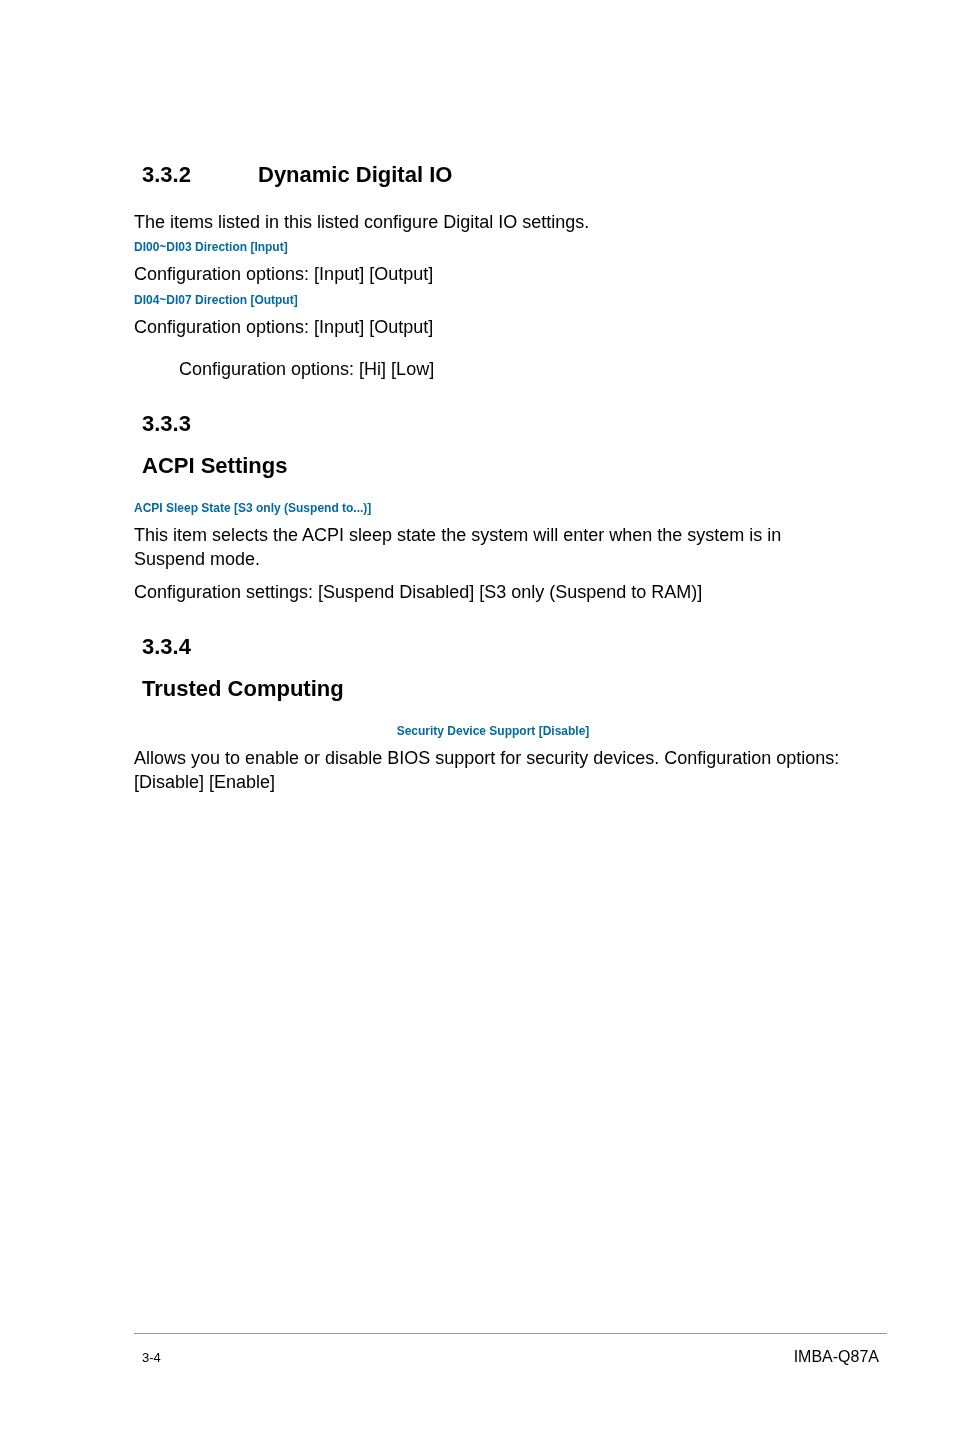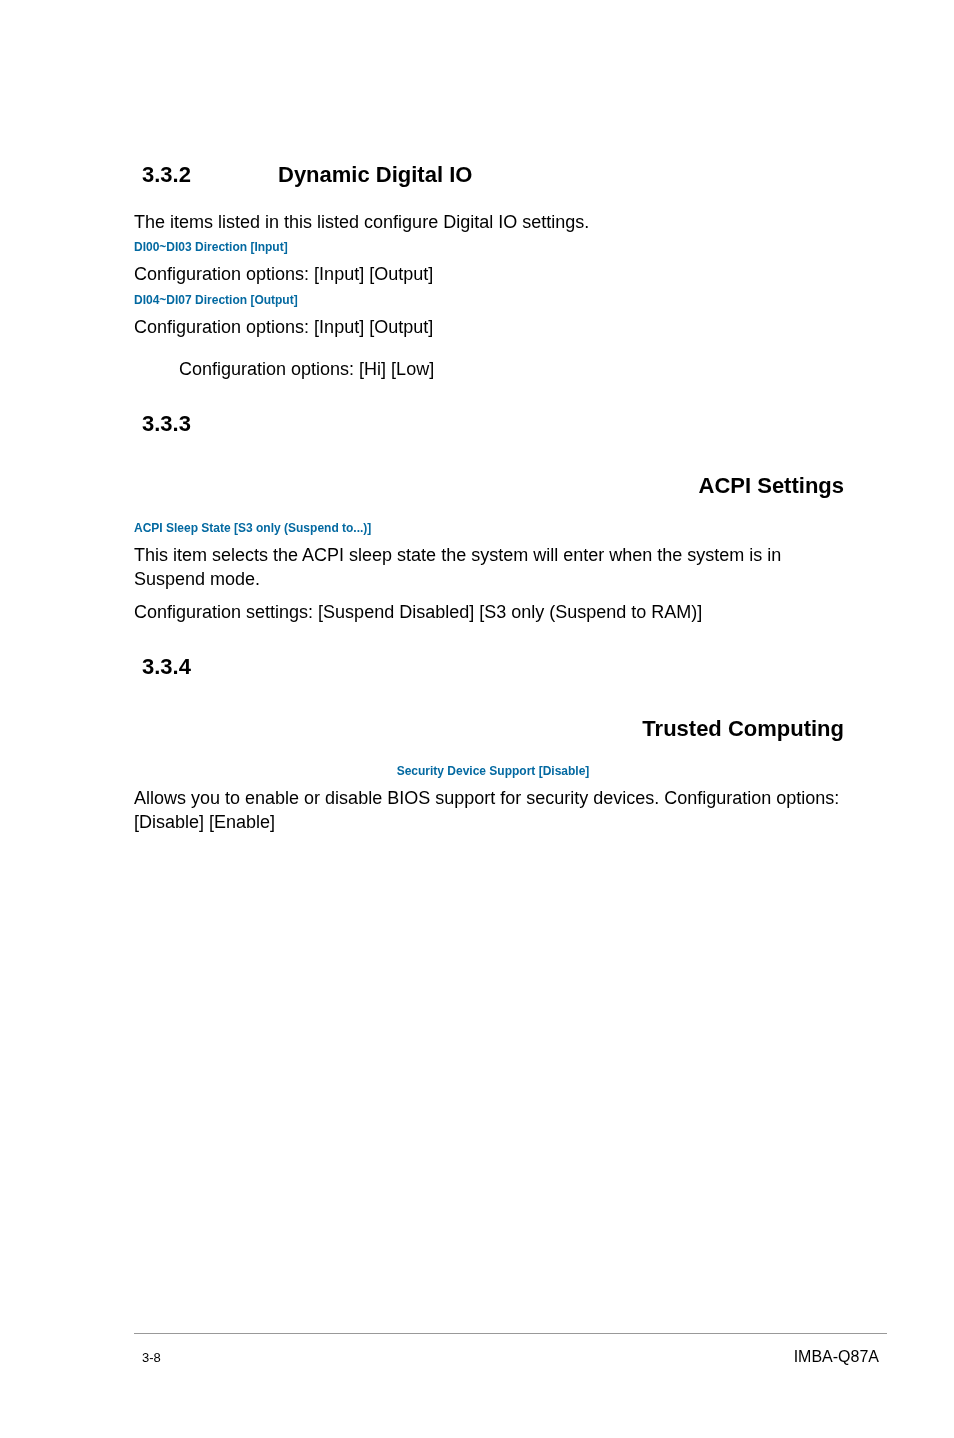--- a/index.html
+++ b/index.html
@@ -1,19 +1,18 @@
 <!DOCTYPE html>
 <html><head>
   <meta charset="utf-8">
   <style>
     * {
       margin: 8px;
       padding: 0;
       box-sizing: border-box;
-      gap: 20px;
     }
     body {
       font-family: Arial, Helvetica, sans-serif;
       width: 954px;
       height: 1438px;
       background: #ffffff;
       position: relative;
       padding: 130px 110px 0 110px;
     }
     .section-heading {
@@ -22,21 +21,20 @@
       color: #000;
       margin-bottom: 14px;
       display: flex;
     }
     .section-number {
       display: inline-block;
       width: 100px;
     }
     .section-title {
       display: inline-block;
-      text-align: right;
     }
     .body-text {
       font-size: 18px;
       color: #000;
       line-height: 1.35;
       margin-bottom: 6px;
     }
     .bold-label {
       font-size: 12px;
       font-weight: bold;
@@ -99,15 +97,15 @@
 <p class="body-text">Configuration settings: [Suspend Disabled] [S3 only (Suspend to RAM)]</p>
 
 <div class="section-heading section-gap">
   <span class="section-number">3.3.4</span>
   <span class="section-title">Trusted Computing</span>
 </div>
 <p class="bold-label" style="margin-top:14px;text-align:center;">Security Device Support [Disable]</p>
 <p class="body-text">Allows you to enable or disable BIOS support for security devices. Configuration options: [Disable] [Enable]</p>
 
 <div class="footer">
-  <span class="page-num">3-8</span>
+  <span class="page-num">3-4</span>
   <span class="footer-label">IMBA-Q87A</span>
 </div>
 
 </body></html>

